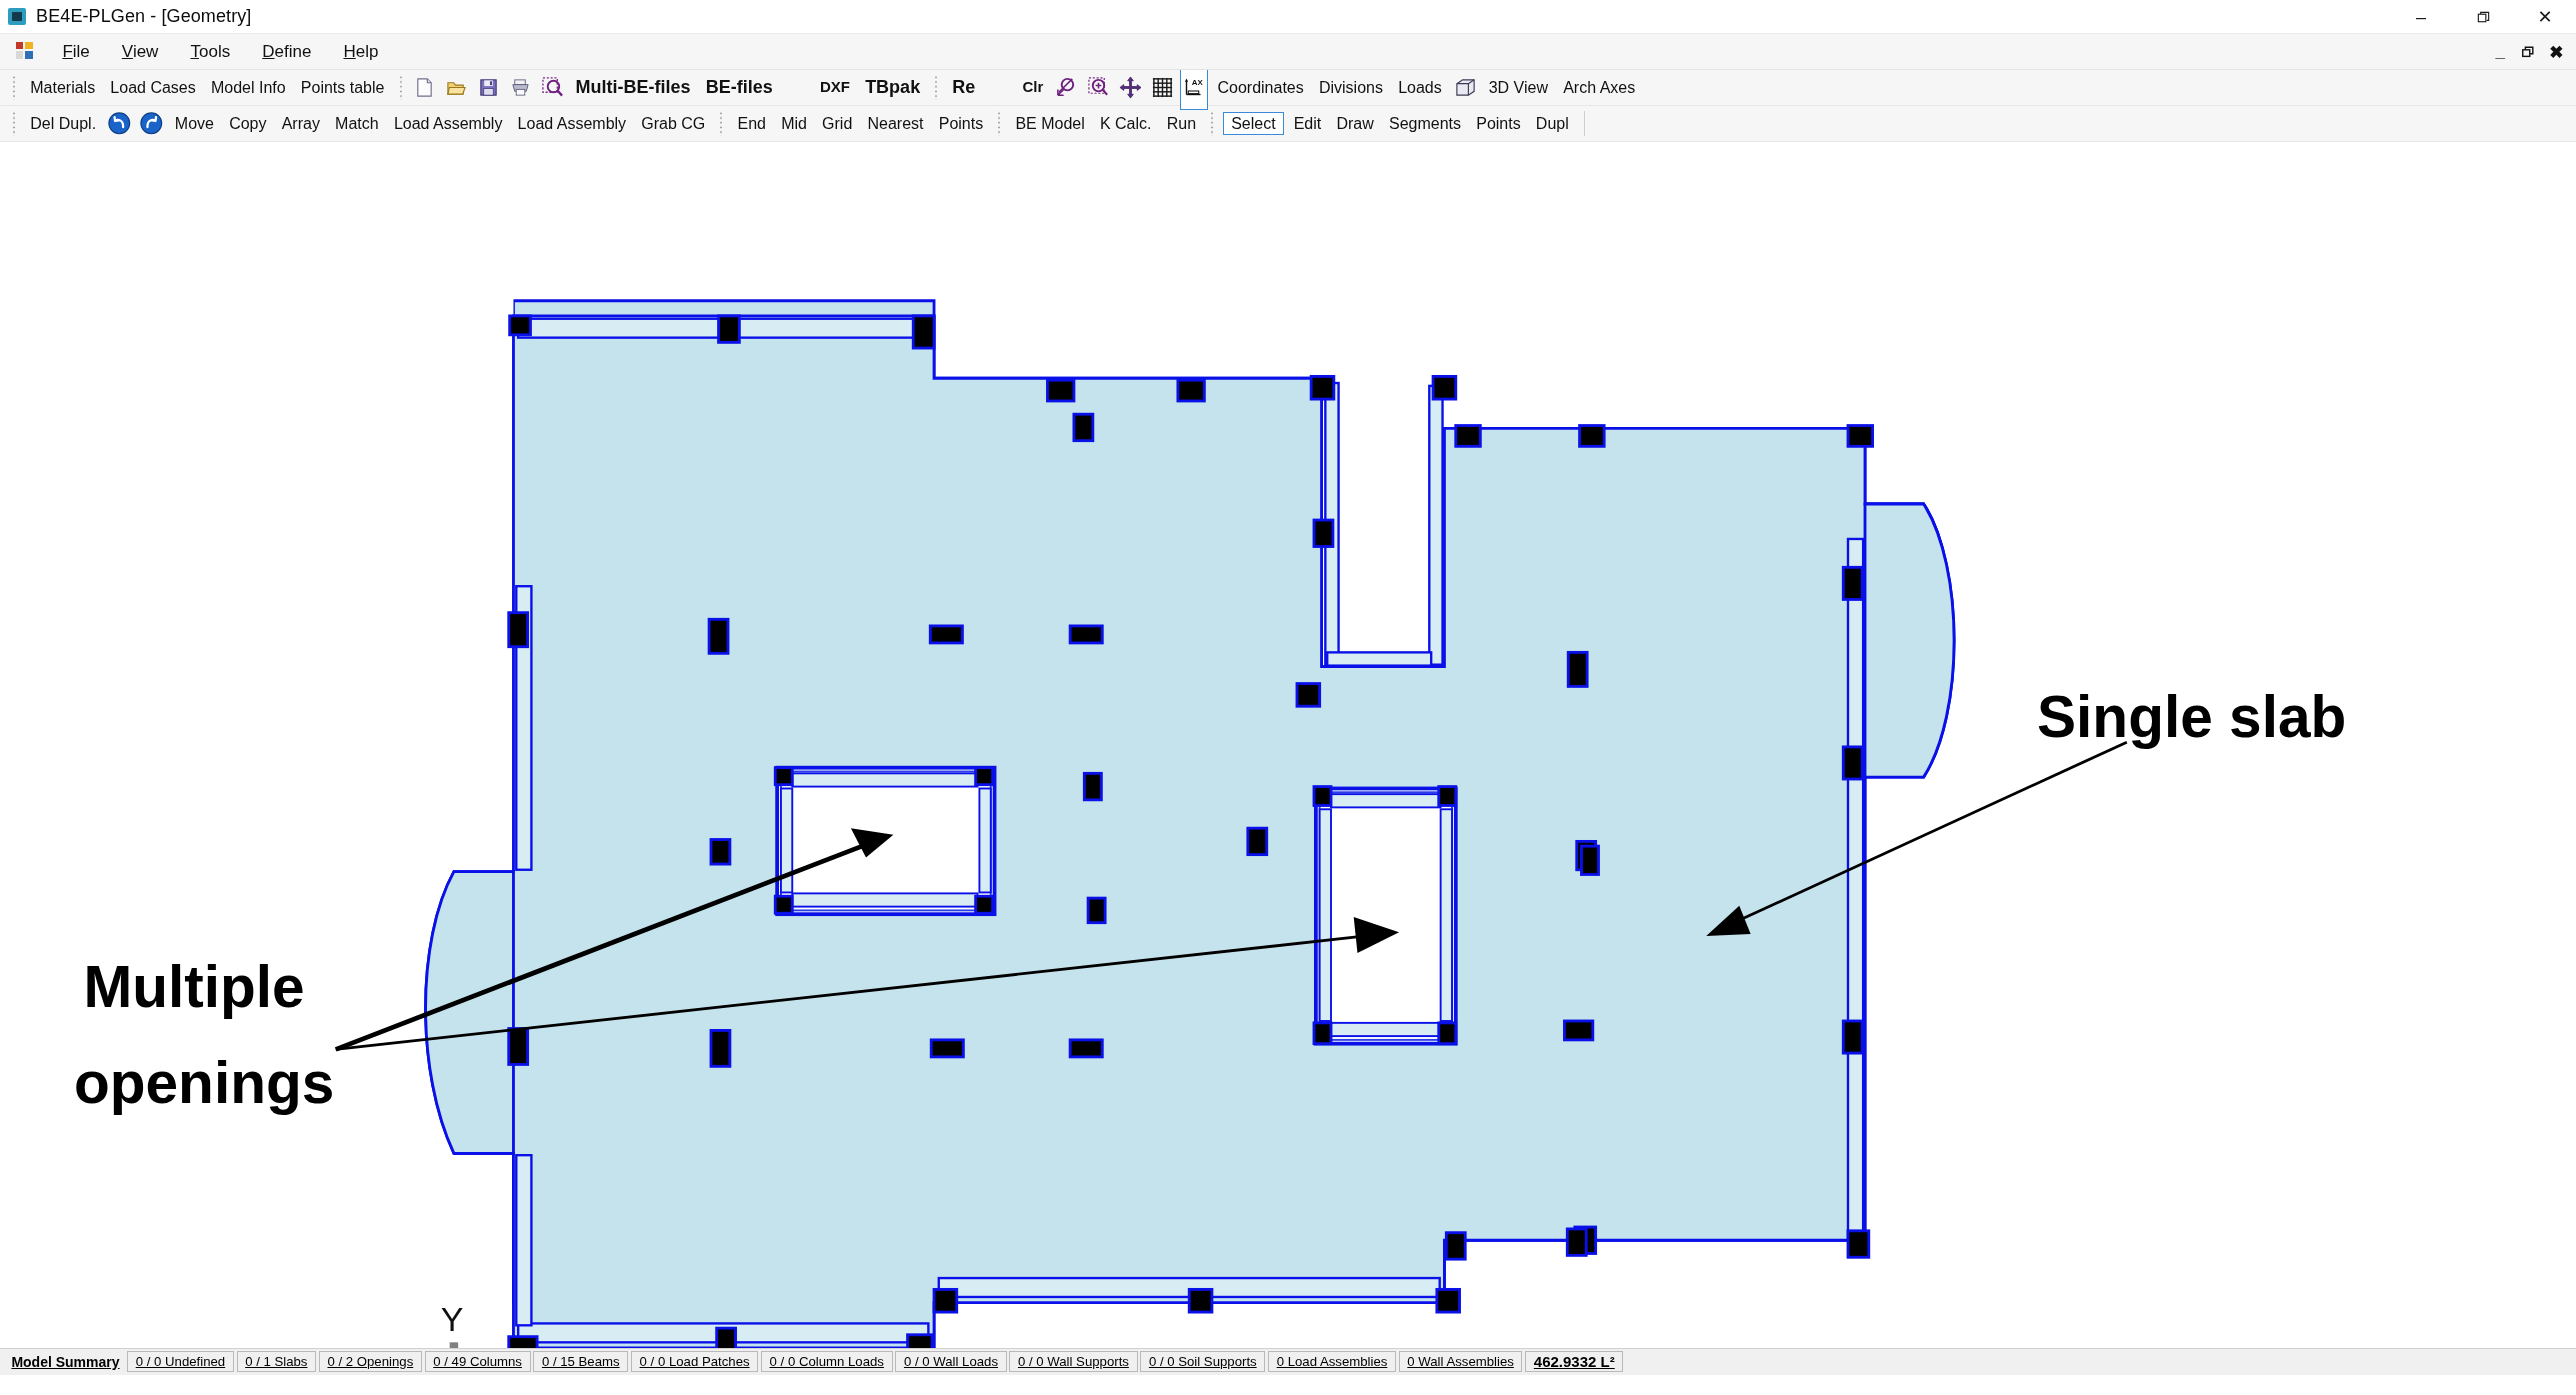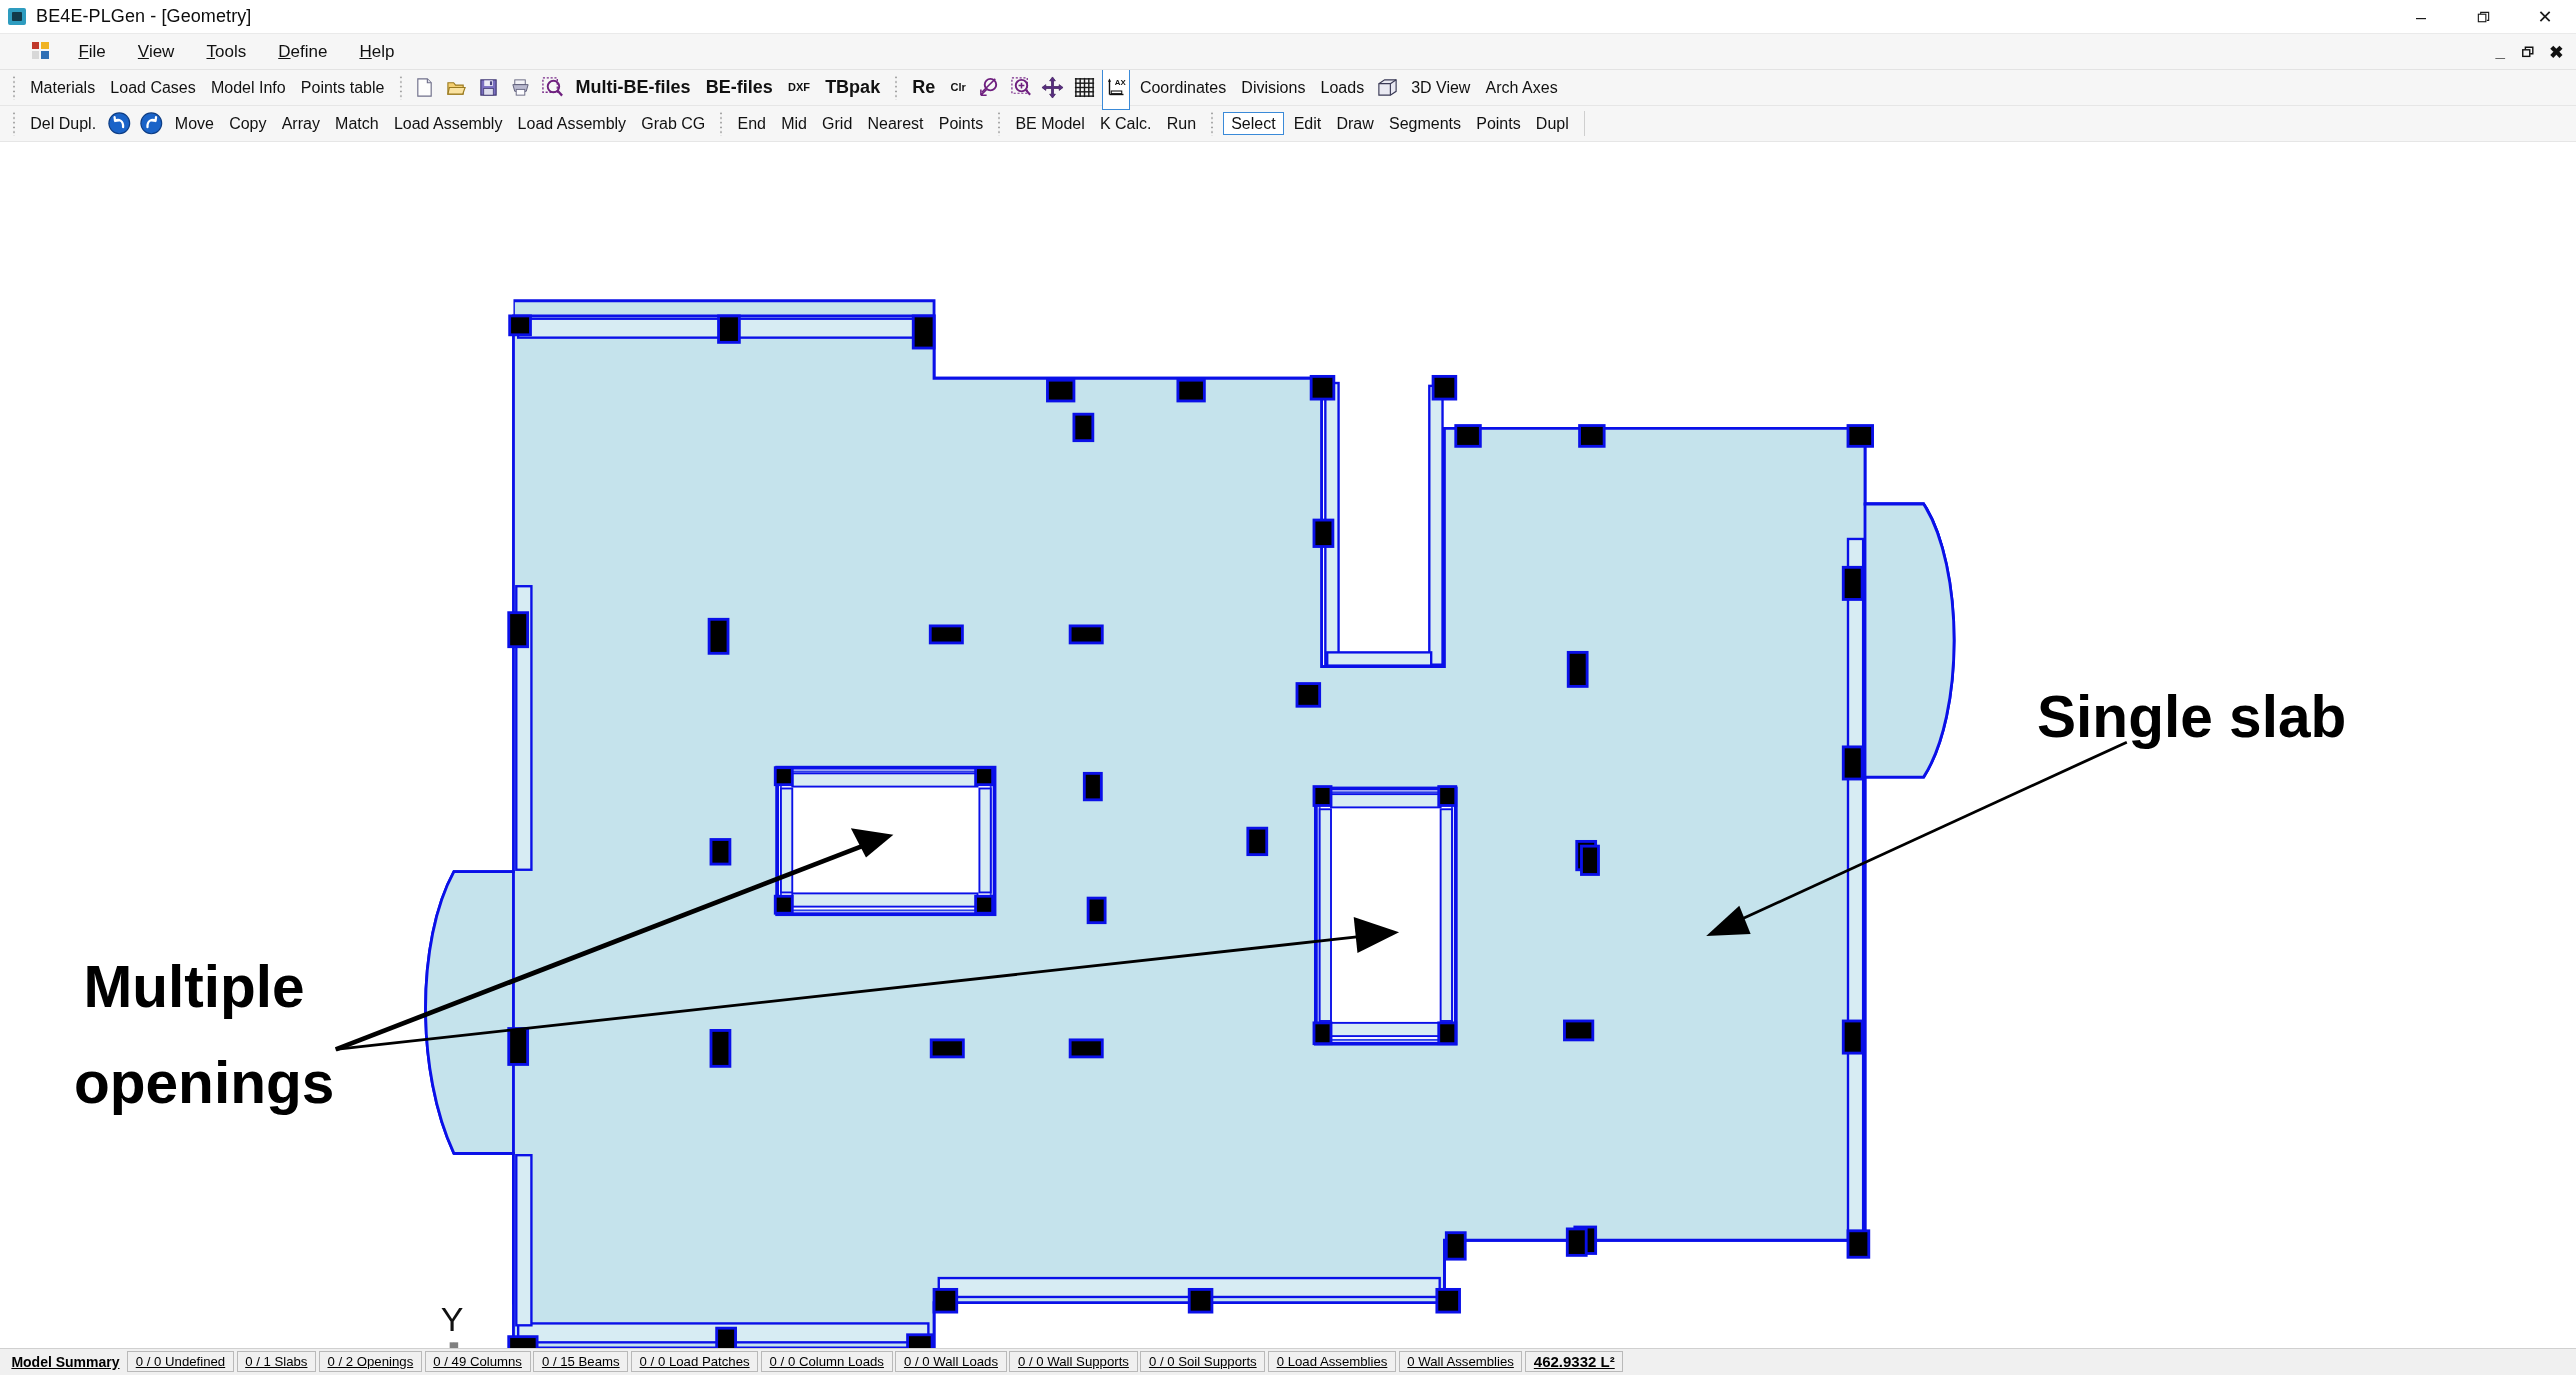--- a/index.html
+++ b/index.html
@@ -30,21 +30,20 @@
   .winbtn {
     width: 62px; height:34px; display:flex; align-items:center; justify-content:center;
     font-size: 18px; color:#1a1a1a; line-height:1;
   }
 
   
   #menubar {
     height: 36px; background:#f6f6f6;
     display:flex; align-items:center; position:relative;
     border-bottom:0.9px solid #e3e3e3;
-    padding-left:16px;
   }
   #mdi-icon {
     width:21px; height:21px; margin:0 13.2px 0 15px; position:relative; flex:0 0 auto;
   }
   #mdi-icon .q { position:absolute; width:7.6px; height:7.6px; }
   #mdi-icon .q1 { left:0.9px; top:0.9px;  background:#c0392b; }
   #mdi-icon .q2 { left:10.4px;top:0.9px;  background:#f0b323; }
   #mdi-icon .q3 { left:0.9px; top:10.4px; background:#d8d8d8; }
   #mdi-icon .q4 { left:10.4px;top:10.4px; background:#2f6fb5; }
   .menu-item {
@@ -63,21 +62,21 @@
     height: 36px; background:#f6f6f6;
     display:flex; align-items:center;
     border-bottom:0.9px solid #e6e6e6;
     padding-left: 5.7px;
   }
   .tb-label {
     font-size: 16px; color:#111; padding: 2.8px 7.6px; white-space:nowrap;
     line-height: 1.1;
   }
   .tb-label.bold { font-weight:bold; font-size:18px; }
-  .tb-label.small-bold { font-weight:bold; font-size:11px; }
+  .tb-label.small-bold { font-weight:bold; font-size:15px;margin-left:32px; }
   .tb-label.boxed {
     border:0.9px solid #3a8ad8; background:#ffffff; padding:1.9px 7.6px; margin:0 1.9px;
   }
   .gripper {
     width: 3.8px; height: 24.6px; margin: 0 6.6px; flex:0 0 auto;
     background-image: radial-gradient(circle, #9a9a9a 0.9px, transparent 1.1px);
     background-size: 3.8px 4.7px;
   }
   .sep {
     width:0.9px; height:24.6px; background:#cfcfcf; margin:0 7.6px; flex:0 0 auto;

